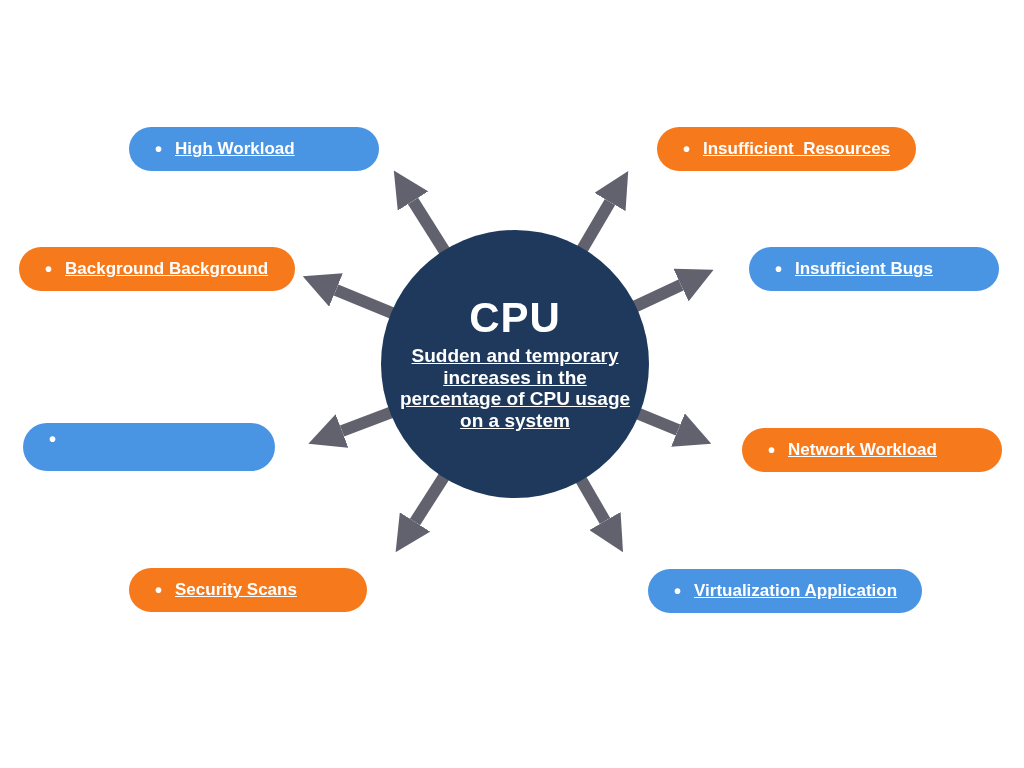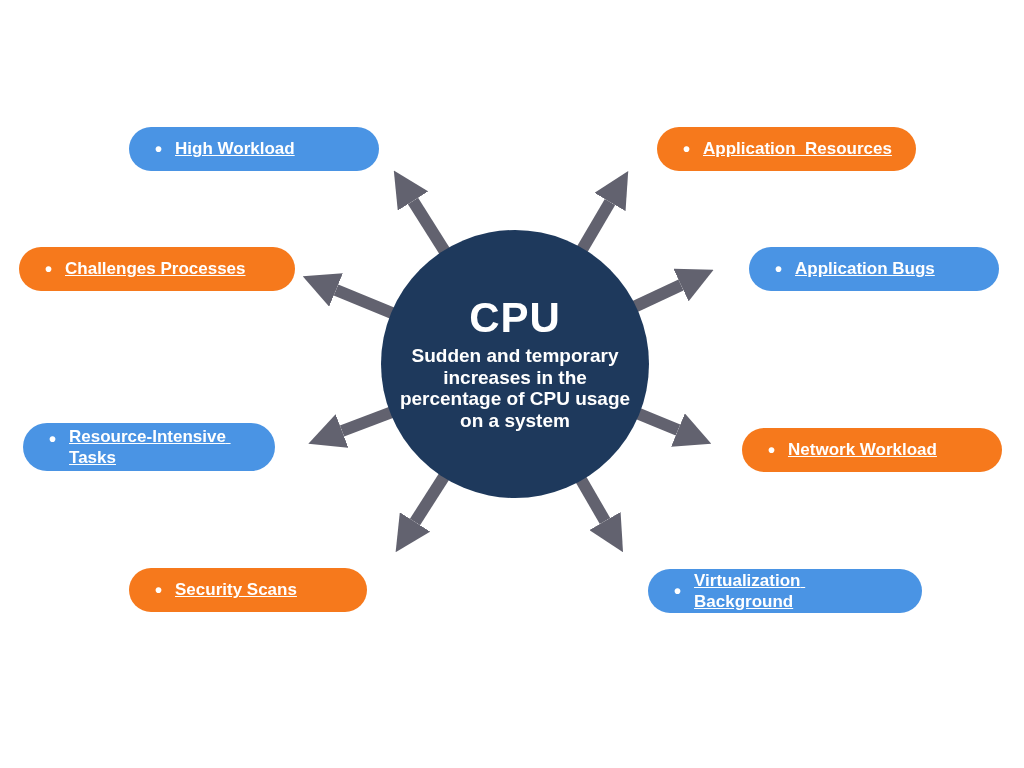--- a/index.html
+++ b/index.html
@@ -19,21 +19,21 @@
     position:absolute;left:381px;top:230px;width:268px;height:268px;
     background:var(--navy);border-radius:50%;
     display:flex;flex-direction:column;align-items:center;justify-content:center;
     text-align:center;color:var(--text_white);
     padding:0 16px;
   }
   .center-title{
     font-size:42px;font-weight:bold;line-height:1.02;letter-spacing:1px;
   }
   .center-desc{
-    margin-top:6px;font-size:19px;font-weight:bold;line-height:1.13;width:236px;
+    margin-top:6px;font-size:19px;font-weight:bold;line-height:1.13;width:236px;text-decoration:underline;
   }
   .pill{
     position:absolute;display:flex;align-items:center;
     border-radius:24px;color:var(--text_white);
     font-weight:bold;font-size:17px;line-height:1.25;
     padding:0 20px 0 26px;
   }
   .pill .dot{
     font-size:20px;margin-right:13px;flex:0 0 auto;
   }
@@ -82,46 +82,45 @@
     <div class="center-desc">Sudden and temporary increases in the percentage of CPU usage on a system</div>
   </div>
 
   <div class="pill blue p-hw">
     <span class="dot">•</span>
     <span class="lbl">High Workload</span>
   </div>
 
   <div class="pill orange p-ir">
     <span class="dot">•</span>
-    <span class="lbl">Application  Resources</span>
+    <span class="lbl">Insufficient  Resources</span>
   </div>
 
   <div class="pill orange p-bp">
     <span class="dot">•</span>
-    <span class="lbl">Challenges Processes</span>
+    <span class="lbl">Background Background</span>
   </div>
 
   <div class="pill blue p-ab">
     <span class="dot">•</span>
-    <span class="lbl">Application Bugs</span>
+    <span class="lbl">Insufficient Bugs</span>
   </div>
 
   <div class="pill blue multiline p-rit">
     <span class="dot">•</span>
-    <span class="lbl">Resource-Intensive Tasks</span>
   </div>
 
   <div class="pill orange p-nt">
     <span class="dot">•</span>
     <span class="lbl">Network Workload</span>
   </div>
 
   <div class="pill orange p-ss">
     <span class="dot">•</span>
     <span class="lbl">Security Scans</span>
   </div>
 
   <div class="pill blue p-vc">
     <span class="dot">•</span>
-    <span class="lbl">Virtualization Background</span>
+    <span class="lbl">Virtualization Application</span>
   </div>
 
 </div>
 
 </body></html>

